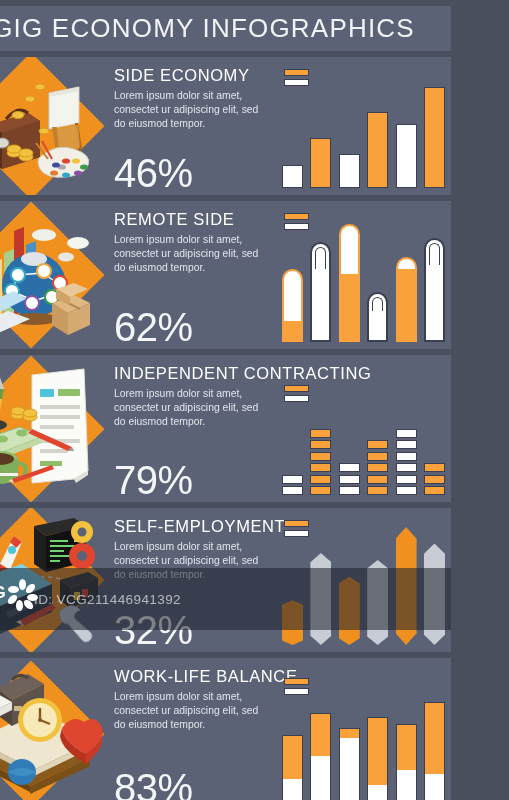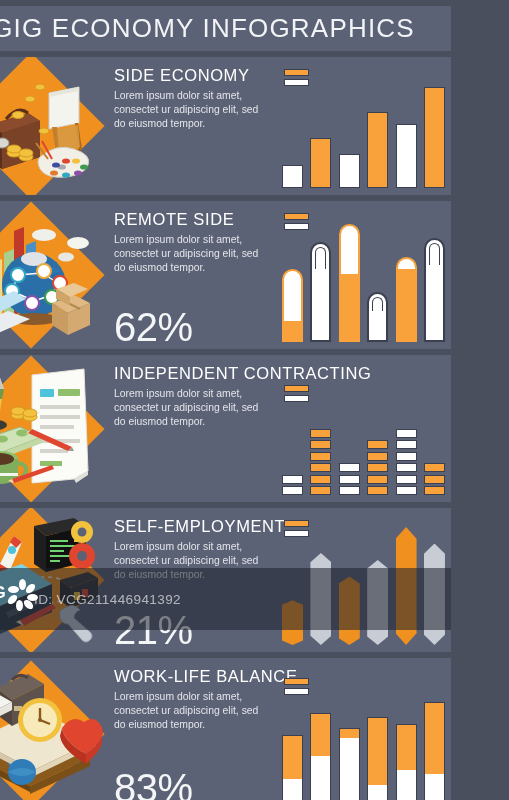--- a/index.html
+++ b/index.html
@@ -247,20 +247,21 @@
           <ellipse cx="98" cy="116" rx="4" ry="2.6" fill="#e07a2f"></ellipse>
           <ellipse cx="106" cy="110" rx="4" ry="2.6" fill="#5c6275" opacity=".5"></ellipse>
           <line x1="80" y1="86" x2="92" y2="102" stroke="#c2802f" stroke-width="2"></line>
           <line x1="86" y1="84" x2="96" y2="102" stroke="#e0452f" stroke-width="2"></line>
         </g>
       </svg>
     </div>
     <div class="txt">
       <div class="sec-title">SIDE ECONOMY</div>
       <div class="sec-body">Lorem ipsum dolor sit amet, consectet ur adipiscing elit, sed do eiusmod tempor.</div>
+      <div class="pct">46%</div>
     </div>
     <div class="chart">
       <div class="legend">
         <div class="lg-orange"></div>
         <div class="lg-white"></div>
       </div>
       <div class="plot">
         <div class="bar bar-simple b-white" style="height:22%"></div>
         <div class="bar bar-simple b-orange" style="height:48%"></div>
         <div class="bar bar-simple b-white" style="height:33%"></div>
@@ -414,20 +415,21 @@
           <polygon points="68,80 76,74 72,78" fill="#f2d9a8"></polygon>
           <polygon points="112,96 118,96 116,92" fill="#9a9a92"></polygon>
           <polygon points="56,124 96,110 98,114 58,128" fill="#e0452f"></polygon>
           <polygon points="52,126 58,128 56,124" fill="#f2d9a8"></polygon>
         </g>
       </svg>
     </div>
     <div class="txt">
       <div class="sec-title">INDEPENDENT CONTRACTING</div>
       <div class="sec-body">Lorem ipsum dolor sit amet, consectet ur adipiscing elit, sed do eiusmod tempor.</div>
+      <div class="pct">79%</div>
     </div>
     <div class="chart">
       <div class="legend" style="top:30px">
         <div class="lg-orange"></div>
         <div class="lg-white"></div>
       </div>
       <div class="plot" style="height:80px">
         <div class="seg-col">
           <div class="seg w"></div>
           <div class="seg w"></div>
@@ -533,21 +535,21 @@
         <g>
           <polygon points="64,112 96,96 100,100 68,118" fill="#e0452f"></polygon>
           <polygon points="60,114 68,118 64,112" fill="#f2d9a8"></polygon>
           <path d="M108,100 q10,-6 16,2 q-6,2 -6,8 l16,14 q4,4 0,8 q-4,4 -8,0 l-14,-16 q-6,0 -8,-6 q-2,-8 4,-10 Z" fill="#c6ccd4" stroke="#9aa2ad" stroke-width="1"></path>
         </g>
       </svg>
     </div>
     <div class="txt">
       <div class="sec-title">SELF-EMPLOYMENT</div>
       <div class="sec-body">Lorem ipsum dolor sit amet, consectet ur adipiscing elit, sed do eiusmod tempor.</div>
-      <div class="pct">21%</div>
+      <div class="pct">32%</div>
     </div>
     <div class="chart">
       <div class="legend">
         <div class="lg-orange"></div>
         <div class="lg-white"></div>
       </div>
       <div class="plot tall">
         <div class="bar arrow o" style="height:38%"></div>
         <div class="bar arrow w" style="height:78%"></div>
         <div class="bar arrow o" style="height:58%"></div>

